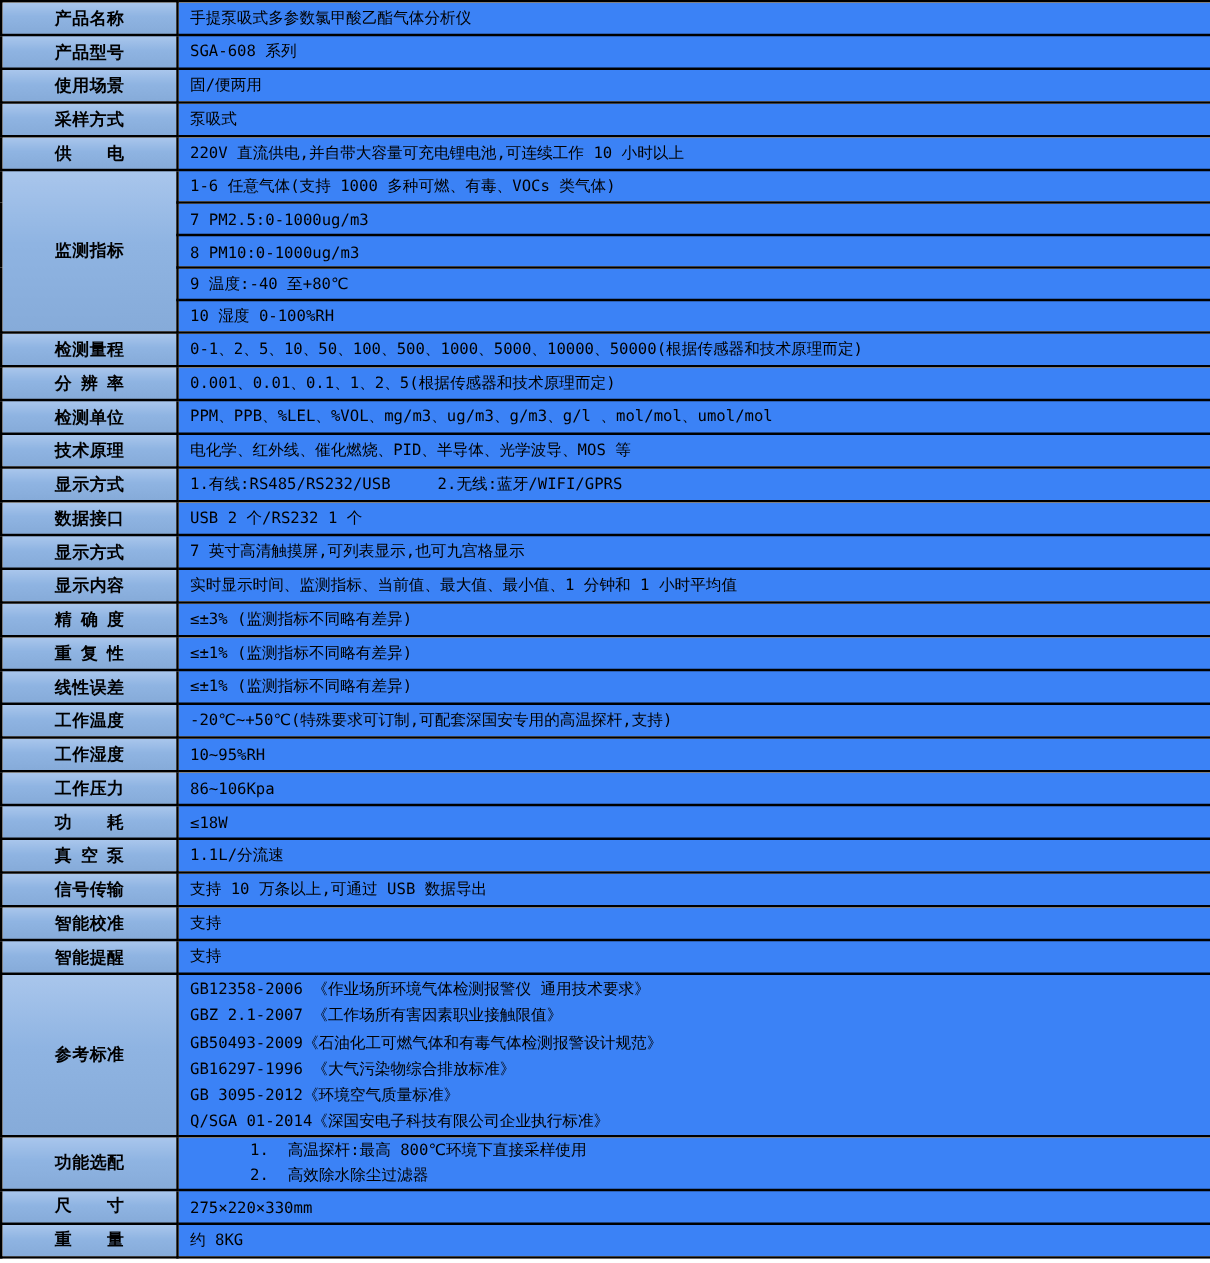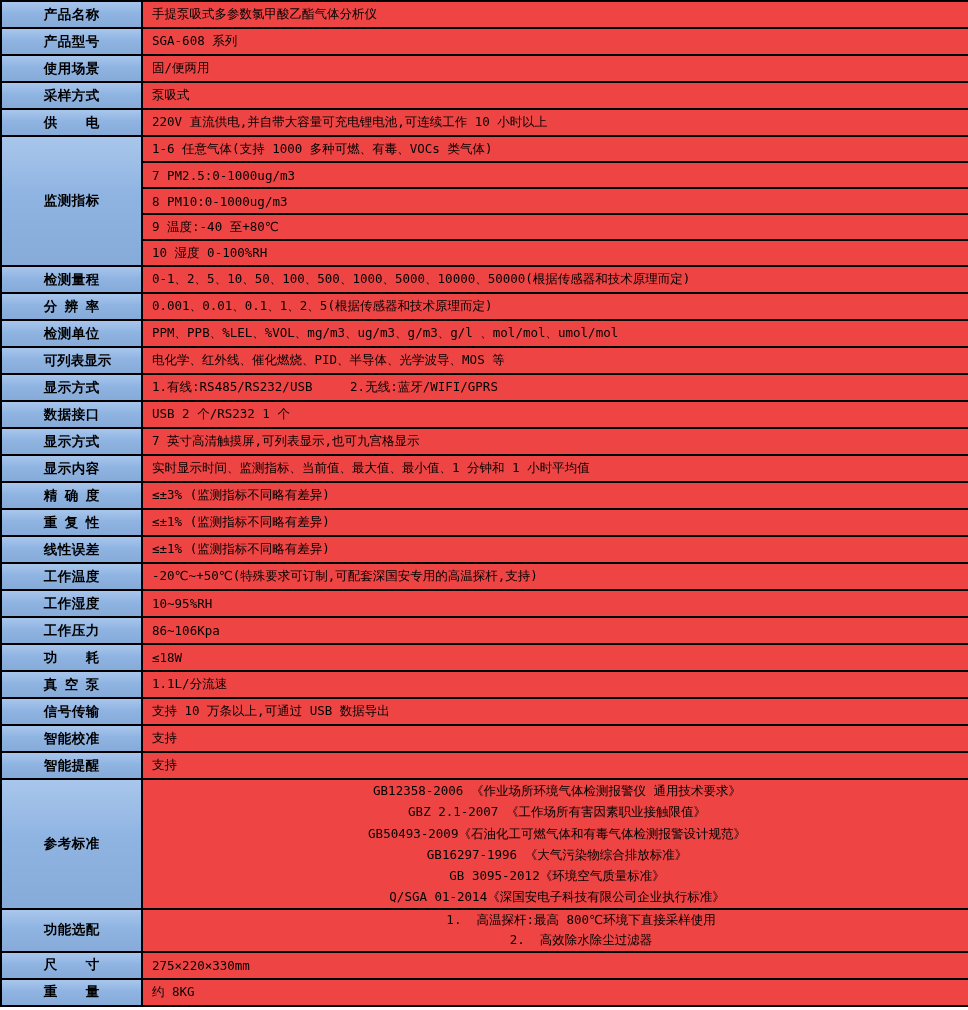--- a/index.html
+++ b/index.html
@@ -11,31 +11,31 @@
     background:linear-gradient(180deg,#a9c6ec 0%,#8fb4e2 45%,#86abd9 100%);
     text-align:center;vertical-align:middle;
     font-weight:bold;font-size:13.5px;color:#000;
   }
   td.lbl .j{
     display:inline-block;width:4.1em;
     text-align:justify;text-align-last:justify;
     white-space:nowrap;
   }
   td.val{
-    background:#ef4444;vertical-align:middle;
+    background:#3b82f6;vertical-align:middle;
     padding:0 6px 0 9px;border-right:0;
     font-size:12.5px;color:#000;
     font-family:"DejaVu Sans Mono","DejaVu Sans",sans-serif;
   }
   td.val .t,td.val .line{white-space:pre;display:block;}
   tr.std{height:27px;}
   tr.sub{height:26px;}
   tr.ref{height:128px;}
   tr.func{height:41px;}
-  td.multiline{vertical-align:middle;text-align:center;}
+  td.multiline{vertical-align:middle;}
   tr.ref td.val .line{line-height:21.3px;}
   tr.func td.val .line{line-height:20.5px;margin-left:48px;}
 </style>
 </head>
 <body>
 
 <table class="spec">
   <colgroup>
       <col style="width:141px">
       <col>
@@ -119,21 +119,21 @@
     </tr>
 
     <tr class="std">
       <td class="lbl"><span class="j">检测单位</span></td>
       <td class="val">
           <span class="t">PPM、PPB、%LEL、%VOL、mg/m3、ug/m3、g/m3、g/l 、mol/mol、umol/mol</span>
         </td>
     </tr>
 
     <tr class="std">
-      <td class="lbl"><span class="j">可列表显示</span></td>
+      <td class="lbl"><span class="j">技术原理</span></td>
       <td class="val">
           <span class="t">电化学、红外线、催化燃烧、PID、半导体、光学波导、MOS 等</span>
         </td>
     </tr>
 
     <tr class="std">
       <td class="lbl"><span class="j">显示方式</span></td>
       <td class="val">
           <span class="t">1.有线:RS485/RS232/USB     2.无线:蓝牙/WIFI/GPRS</span>
         </td>

